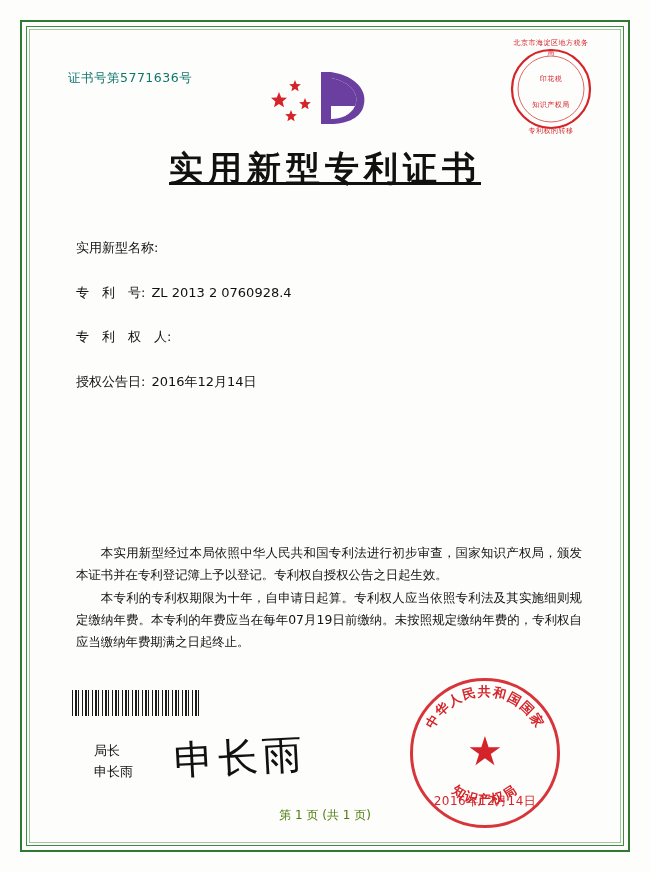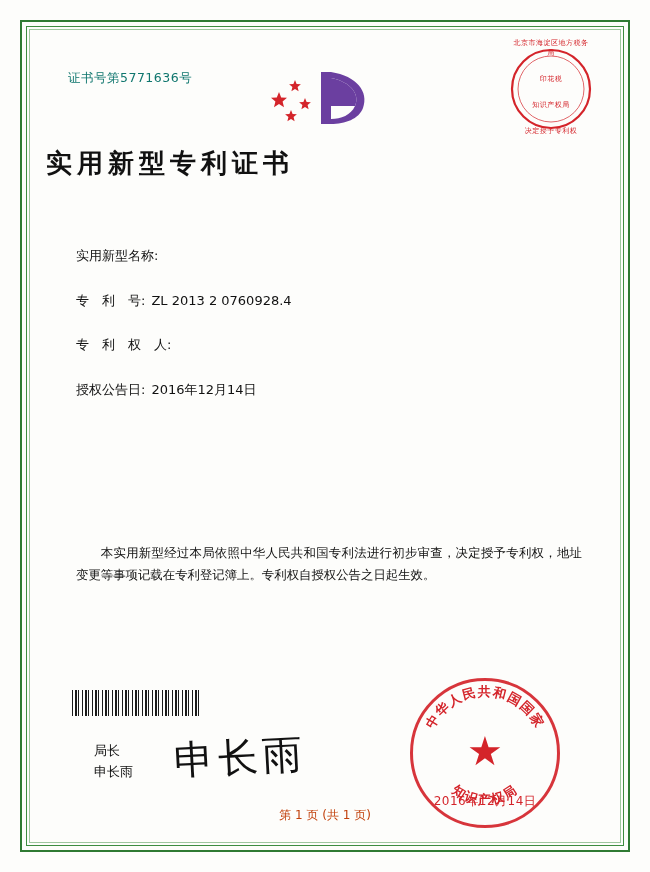--- a/index.html
+++ b/index.html
@@ -94,32 +94,34 @@
     align-items: center;
     letter-spacing: 0.5px;
     gap: 16px;
   }
   .stamp-tr .line-a { margin-top: -4px; }
 
   .title {
     position: absolute;
     left: 0; right: 0;
     top: 104px;
+    text-align: center;
     font-family: "DejaVu Serif", "Liberation Serif", serif;
     font-weight: bold;
-    font-size: 26px;
+    font-size: 34px;
     letter-spacing: 5px;
     color: #111;
+    text-decoration: underline;
   }
 
   .fields {
     position: absolute;
     left: 30px;
     right: 20px;
-    top: 204px;
+    top: 196px;
     font-size: 13px;
     line-height: 1.5;
   }
   .field-row {
     display: flex;
     align-items: baseline;
     margin-bottom: 25px;
   }
   .field-label {
     white-space: pre;
@@ -223,21 +225,21 @@
     font-size: 12px;
     letter-spacing: 0.5px;
   }
 
   .page-number {
     position: absolute;
     left: 0; right: 0;
     bottom: 6px;
     text-align: center;
     font-size: 12px;
-    color: #c2410c;
+    color: #4d7c0f;
     margin-top: 36px;
   }
 </style>
 </head>
 <body>
 
 <div class="page">
 
   <div class="frame-outer"></div>
   <div class="frame-inner"></div>
@@ -266,21 +268,21 @@
 
     <div class="stamp-tr">
       <svg width="82" height="82" viewBox="0 0 82 82" xmlns="http://www.w3.org/2000/svg">
         <circle cx="41" cy="41" r="39" fill="none" stroke="#d4242a" stroke-width="2.2"></circle>
         <circle cx="41" cy="41" r="33" fill="none" stroke="#d4242a" stroke-width="0.7"></circle>
       </svg>
       <div class="stamp-text">
         <div class="line-a">北京市海淀区地方税务局</div>
         <div>印花税</div>
         <div>知识产权局</div>
-        <div>决定授予专利权</div>
+        <div>专利权的转移</div>
       </div>
     </div>
 
     <div class="title">实用新型专利证书</div>
 
     <div class="fields">
       <div class="field-row">
         <span class="field-label">实用新型名称:</span>
       </div>
       <div class="field-row">
@@ -290,21 +292,22 @@
       <div class="field-row">
         <span class="field-label">专　利　权　人:</span>
       </div>
       <div class="field-row">
         <span class="field-label">授权公告日:</span>
         <span class="field-value">2016年12月14日</span>
       </div>
     </div>
 
     <div class="paragraphs">
-      <p>本实用新型经过本局依照中华人民共和国专利法进行初步审查，决定授予专利权，地址变更等事项记载在专利登记簿上。专利权自授权公告之日起生效。</p>
+      <p>本实用新型经过本局依照中华人民共和国专利法进行初步审查，国家知识产权局，颁发本证书并在专利登记簿上予以登记。专利权自授权公告之日起生效。</p>
+      <p>本专利的专利权期限为十年，自申请日起算。专利权人应当依照专利法及其实施细则规定缴纳年费。本专利的年费应当在每年07月19日前缴纳。未按照规定缴纳年费的，专利权自应当缴纳年费期满之日起终止。</p>
     </div>
 
     <div class="barcode"></div>
 
     <div class="signer">
       <div>局长</div>
       <div>申长雨</div>
     </div>
 
     <div class="signature">申长雨</div>

